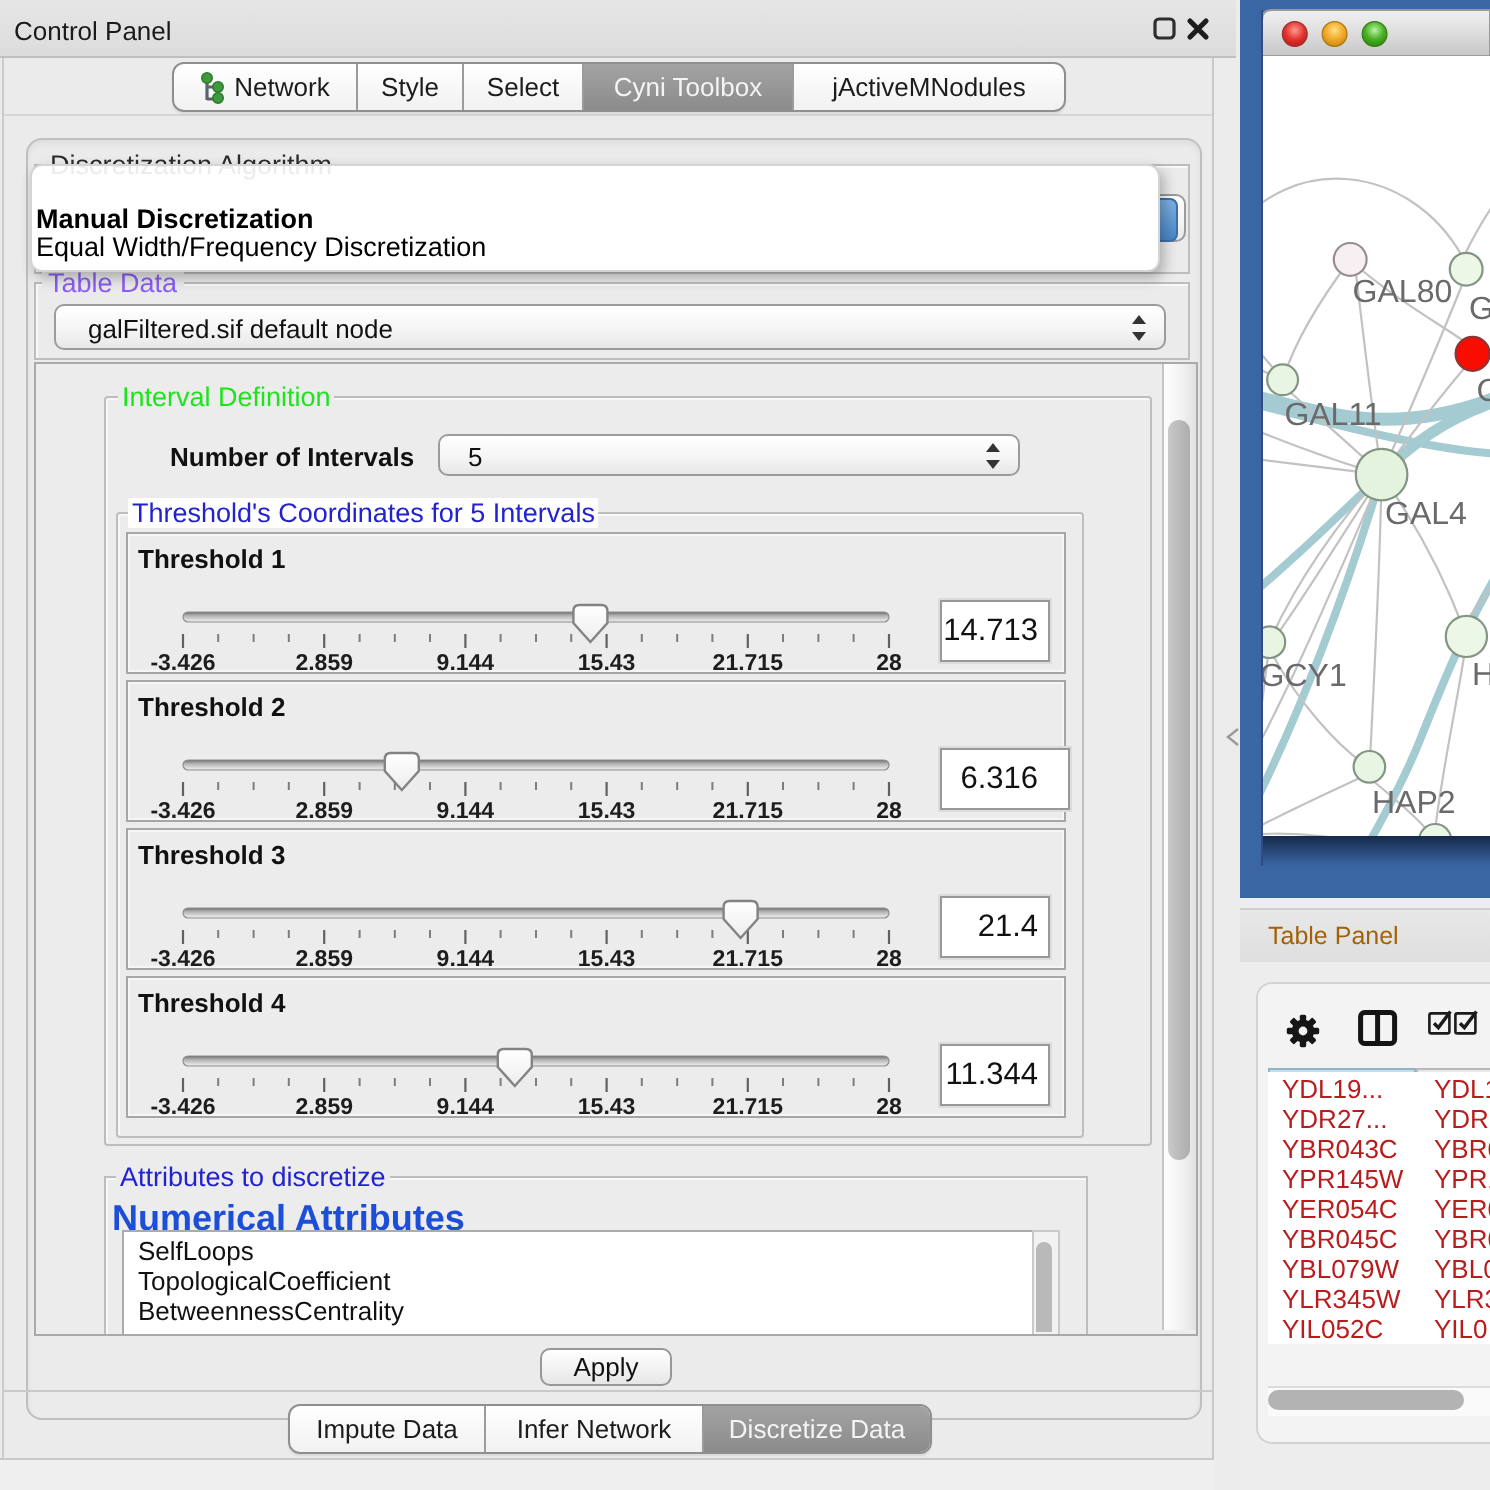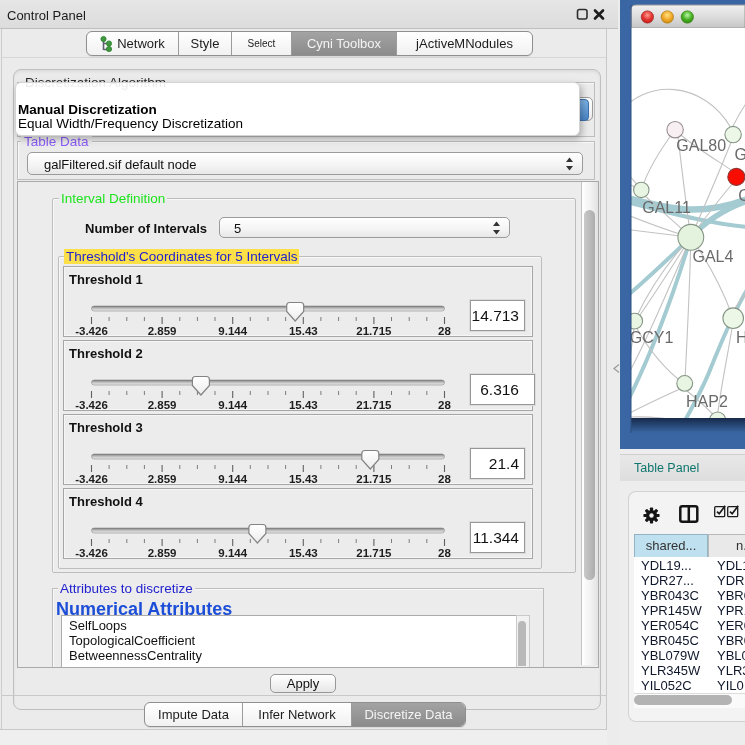--- a/index.html
+++ b/index.html
@@ -15,21 +15,21 @@
 <div class="abs" style="left:12.5px;top:68.5px;width:586px;height:639px;background:#ebebeb;border:1px solid #bfbfbf;border-radius:8px;box-shadow:inset 0 2px 3px rgba(0,0,0,0.06)"></div>
 <div class="abs" style="left:17px;top:181px;width:580px;height:485px;background:#ececec;border:1px solid #a9a9a9;overflow:hidden">
 <div style="position:absolute;left:34px;top:16px;width:522px;height:373px;border:1px solid #bdbdbd;box-shadow:inset 1px 1px 0 #f8f8f8;border-radius:2px"></div>
 <div style="position:absolute;left:41px;top:9px;background:#ececec;padding:0 2px;font-size:13.5px;color:#1de41d">Interval Definition</div>
 <div style="position:absolute;left:67px;top:39px;font-size:13px;font-weight:bold;color:#111">Number of Intervals</div>
 <div style="position:absolute;left:201px;top:35px;width:291px;height:21px;border:1px solid #9b9b9b;border-radius:5px;background:linear-gradient(#ffffff,#f4f4f4 60%,#e7e7e7);font-size:13px;color:#111;line-height:21px;padding-left:14px;box-sizing:border-box">5<svg width="9" height="14" style="position:absolute;right:8px;top:3px">
           <path d="M4.5 0.5 L8 5 L1 5 Z" fill="#333"></path>
           <path d="M4.5 13.5 L8 9 L1 9 Z" fill="#333"></path>
         </svg></div>
 <div style="position:absolute;left:40px;top:74px;width:482px;height:311px;border:1px solid #bdbdbd;box-shadow:inset 1px 1px 0 #f8f8f8;border-radius:2px"></div>
-<div style="position:absolute;left:46px;top:67px;background:#fde047;padding:0 2px;font-size:13.5px;color:#2222cf">Threshold's Coordinates for 5 Intervals</div>
+<div style="position:absolute;left:46px;top:67px;background:#ffffff;padding:0 2px;font-size:13.5px;color:#2222cf">Threshold's Coordinates for 5 Intervals</div>
 </div>
 <div style="position:absolute;left:63px;top:266px;width:468px;height:69px;border:1px solid #a6a6a6;box-shadow:inset 0 0 0 1px #f6f6f6;background:#ececec">
       <div style="position:absolute;left:5px;top:5px;font-size:13px;font-weight:bold;color:#111">Threshold 1</div>
       <svg width="470" height="71" style="position:absolute;left:0;top:0">
         <defs>
           <linearGradient id="tg" x1="0" y1="0" x2="0" y2="1">
             <stop offset="0" stop-color="#6e6e6e"></stop>
             <stop offset="0.35" stop-color="#b0b0b0"></stop>
             <stop offset="0.8" stop-color="#dedede"></stop>
             <stop offset="1" stop-color="#e9e9e9"></stop>
@@ -251,21 +251,21 @@
 <div style="position:absolute;left:86px;top:31px;width:445px;height:23px;border:1px solid #8f8f8f;border-radius:6px;overflow:hidden;background:linear-gradient(#ffffff,#f1f1f1);box-shadow:0 1px 1px rgba(0,0,0,0.08);display:flex">
       <div style="flex:0 0 auto;width:91px;height:100%;background:transparent;color:#1c1c1c;font-size:13px;display:flex;align-items:center;justify-content:center;box-sizing:border-box"><svg width="12" height="17" style="margin-right:5px">
           <g stroke="#5c6370" stroke-width="1.6" fill="none">
             <path d="M3.5 5 L3.5 15 M3.5 8.5 L9 8.5 M3.5 14.5 L9 14.5"></path>
           </g>
           <circle cx="3.5" cy="4" r="2.6" fill="#3f9a3f" stroke="#2c7d2c" stroke-width="0.8"></circle>
           <circle cx="9" cy="8.5" r="2.6" fill="#3f9a3f" stroke="#2c7d2c" stroke-width="0.8"></circle>
           <circle cx="9" cy="14" r="2.6" fill="#3f9a3f" stroke="#2c7d2c" stroke-width="0.8"></circle>
         </svg>Network</div>
       <div style="flex:0 0 auto;width:53px;height:100%;border-left:1px solid #9b9b9b;background:transparent;color:#1c1c1c;font-size:13px;display:flex;align-items:center;justify-content:center;box-sizing:border-box">Style</div>
-      <div style="flex:0 0 auto;width:60px;height:100%;border-left:1px solid #9b9b9b;background:transparent;color:#1c1c1c;font-size:10px;display:flex;align-items:center;justify-content:center;box-sizing:border-box">Select</div>
+      <div style="flex:0 0 auto;width:60px;height:100%;border-left:1px solid #9b9b9b;background:transparent;color:#1c1c1c;font-size:13px;display:flex;align-items:center;justify-content:center;box-sizing:border-box">Select</div>
       <div style="flex:0 0 auto;width:105px;height:100%;border-left:1px solid #9b9b9b;background:linear-gradient(#a3a3a3,#8b8b8b);color:#f4f4f4;font-size:13px;display:flex;align-items:center;justify-content:center;box-sizing:border-box">Cyni Toolbox</div>
       <div style="flex:0 0 auto;width:136px;height:100%;border-left:1px solid #9b9b9b;background:transparent;color:#1c1c1c;font-size:13px;display:flex;align-items:center;justify-content:center;box-sizing:border-box">jActiveMNodules</div>
     </div>
 <div class="abs" style="left:15px;top:82px;width:563px;height:52px;background:#ffffff;border:1px solid #d4d4d4;border-radius:6px;box-shadow:2px 3px 7px rgba(0,0,0,0.28);overflow:hidden">
       <div style="position:absolute;left:9px;top:-8px;font-size:13.5px;color:#ececec">Discretization Algorithm</div>
       <div style="position:absolute;left:2px;top:19px;font-size:13.5px;font-weight:bold;color:#000">Manual Discretization</div>
       <div style="position:absolute;left:2px;top:33px;font-size:13.5px;color:#000">Equal Width/Frequency Discretization</div>
     </div>
 <svg class="abs" style="left:613px;top:364px" width="7" height="9">
       <path d="M6 0.5 L1 4.5 L6 8.5" fill="none" stroke="#9a9a9a" stroke-width="1.2"></path>
@@ -354,21 +354,21 @@
         <text x="22.2" y="212.6" font-family="Liberation Sans, sans-serif" font-size="16" fill="#6a6a6a">GAL11</text>
         <text x="72.5" y="262" font-family="Liberation Sans, sans-serif" font-size="16" fill="#6a6a6a">GAL4</text>
         <text x="9.8" y="343" font-family="Liberation Sans, sans-serif" font-size="16" fill="#6a6a6a">GCY1</text>
         <text x="116" y="342.5" font-family="Liberation Sans, sans-serif" font-size="16" fill="#6a6a6a">H</text>
         <text x="66" y="406.5" font-family="Liberation Sans, sans-serif" font-size="16" fill="#6a6a6a">HAP2</text>
       </g>
       <line x1="11" y1="5" x2="11" y2="433" stroke="#2c4f80" stroke-width="1"></line>
     </svg>
 <div class="abs" style="left:620px;top:449px;width:125px;height:5px;background:#ededed"></div>
 <div class="abs" style="left:620px;top:454px;width:125px;height:26px;background:linear-gradient(#e8e8e8,#dedede);border-top:1px solid #cfcfcf;border-bottom:1px solid #cfcfcf"></div>
-<div class="abs" style="left:634px;top:461px;font-size:12.5px;color:#0f766e">Table Panel</div>
+<div class="abs" style="left:634px;top:461px;font-size:12.5px;color:#a16207">Table Panel</div>
 <div class="abs" style="left:620px;top:481px;width:125px;height:264px;background:#ededed"></div>
 <div class="abs" style="left:628px;top:491px;width:117px;height:229px;background:#f3f3f3;border:1px solid #d2d2d2;border-radius:8px 0 0 8px;border-right:none"></div>
 <svg class="abs" style="left:643px;top:507px" width="17" height="17" viewBox="0 0 17 17">
       <g fill="#161616">
         <circle cx="8.5" cy="8.5" r="5.6"></circle>
         <rect x="6.9" y="0.4" width="3.2" height="4" rx="0.8" transform="rotate(0 8.5 8.5)"></rect>
         <rect x="6.9" y="0.4" width="3.2" height="4" rx="0.8" transform="rotate(45 8.5 8.5)"></rect>
         <rect x="6.9" y="0.4" width="3.2" height="4" rx="0.8" transform="rotate(90 8.5 8.5)"></rect>
         <rect x="6.9" y="0.4" width="3.2" height="4" rx="0.8" transform="rotate(135 8.5 8.5)"></rect>
         <rect x="6.9" y="0.4" width="3.2" height="4" rx="0.8" transform="rotate(180 8.5 8.5)"></rect>
@@ -385,21 +385,21 @@
 <svg class="abs" style="left:714px;top:505px" width="13" height="13">
       <rect x="0.7" y="1.7" width="10" height="10" rx="1" fill="none" stroke="#1b1b1b" stroke-width="1.3"></rect>
       <path d="M3 6.6 L5.2 8.8 L11.2 0.8" fill="none" stroke="#1b1b1b" stroke-width="1.7"></path>
     </svg>
 <svg class="abs" style="left:727px;top:505px" width="13" height="13">
       <rect x="0.7" y="1.7" width="10" height="10" rx="1" fill="none" stroke="#1b1b1b" stroke-width="1.3"></rect>
       <path d="M3 6.6 L5.2 8.8 L11.2 0.8" fill="none" stroke="#1b1b1b" stroke-width="1.7"></path>
     </svg>
 <div class="abs" style="left:634px;top:534px;width:72px;height:22px;background:#bfe0ef;border:1px solid #94b4c4;font-size:13px;color:#333;text-align:center;line-height:22px">shared...</div>
 <div class="abs" style="left:708px;top:534px;width:72px;height:22px;background:#e9e9e9;border:1px solid #b9b9b9;font-size:13px;color:#333;text-align:center;line-height:22px">n...</div>
-<div class="abs" style="left:634px;top:557px;width:111px;height:136px;background:#fff;overflow:hidden;font-size:13px;color:#0f172a">
+<div class="abs" style="left:634px;top:536px;width:111px;height:136px;background:#fff;overflow:hidden;font-size:13px;color:#b91c1c">
 <div style="position:absolute;left:7px;top:1px">YDL19...</div>
 <div style="position:absolute;left:83px;top:1px">YDL1</div>
 <div style="position:absolute;left:7px;top:16px">YDR27...</div>
 <div style="position:absolute;left:83px;top:16px">YDR2</div>
 <div style="position:absolute;left:7px;top:31px">YBR043C</div>
 <div style="position:absolute;left:83px;top:31px">YBR0</div>
 <div style="position:absolute;left:7px;top:46px">YPR145W</div>
 <div style="position:absolute;left:83px;top:46px">YPR1</div>
 <div style="position:absolute;left:7px;top:61px">YER054C</div>
 <div style="position:absolute;left:83px;top:61px">YER0</div>

